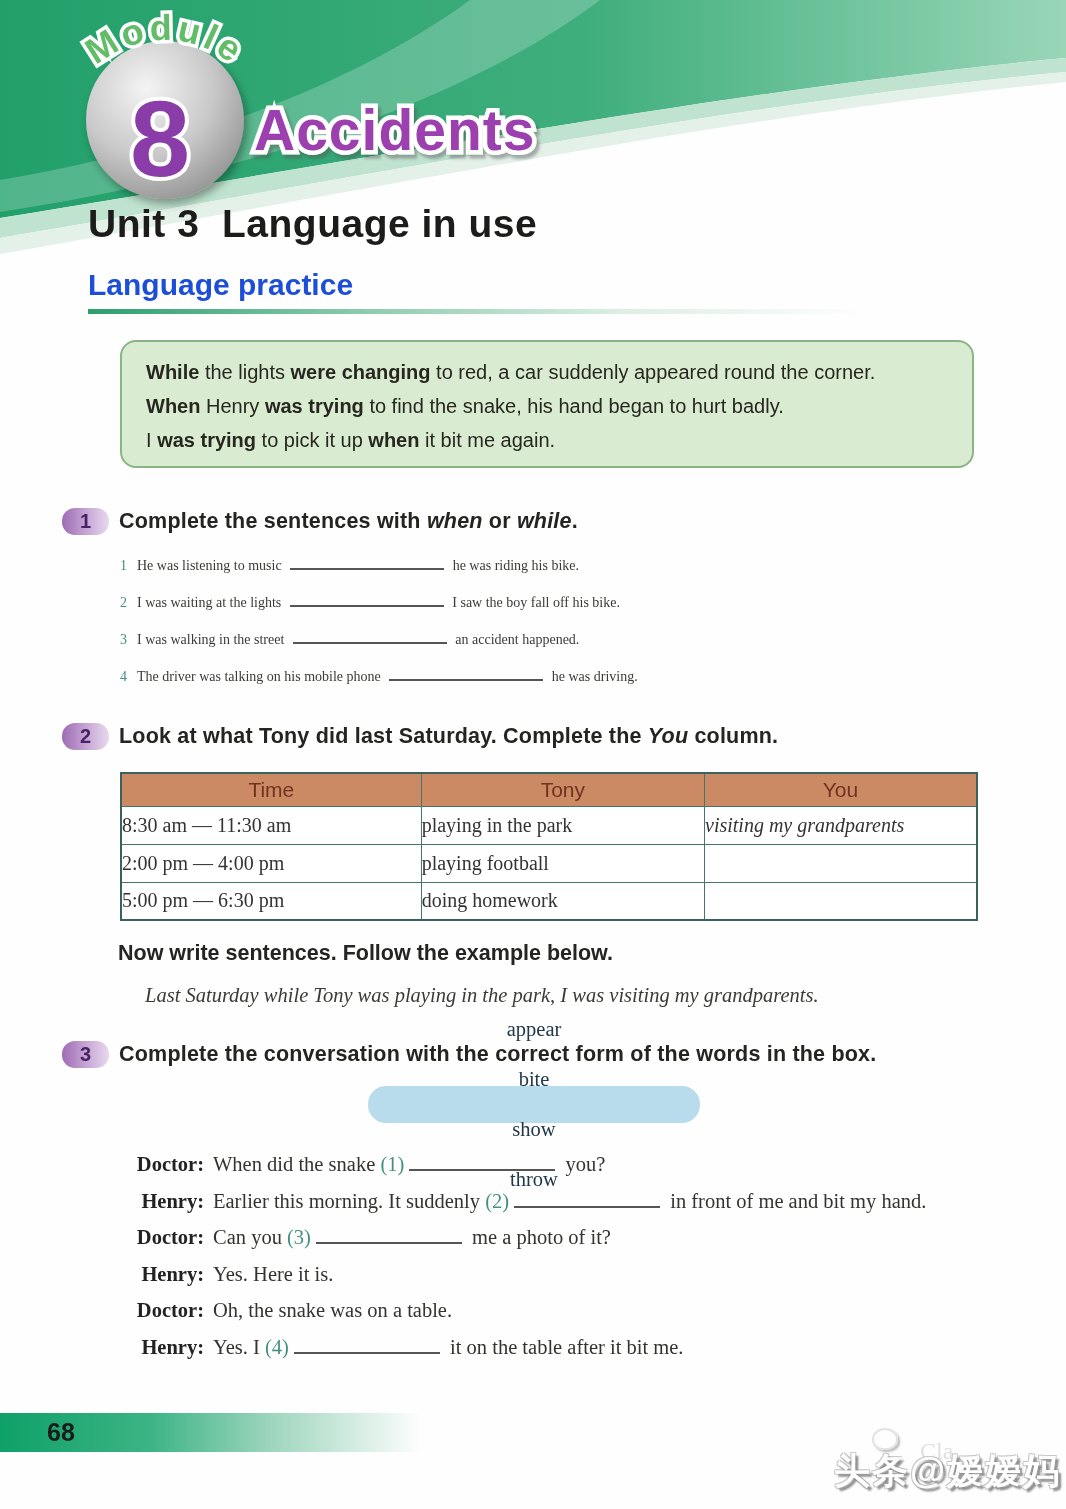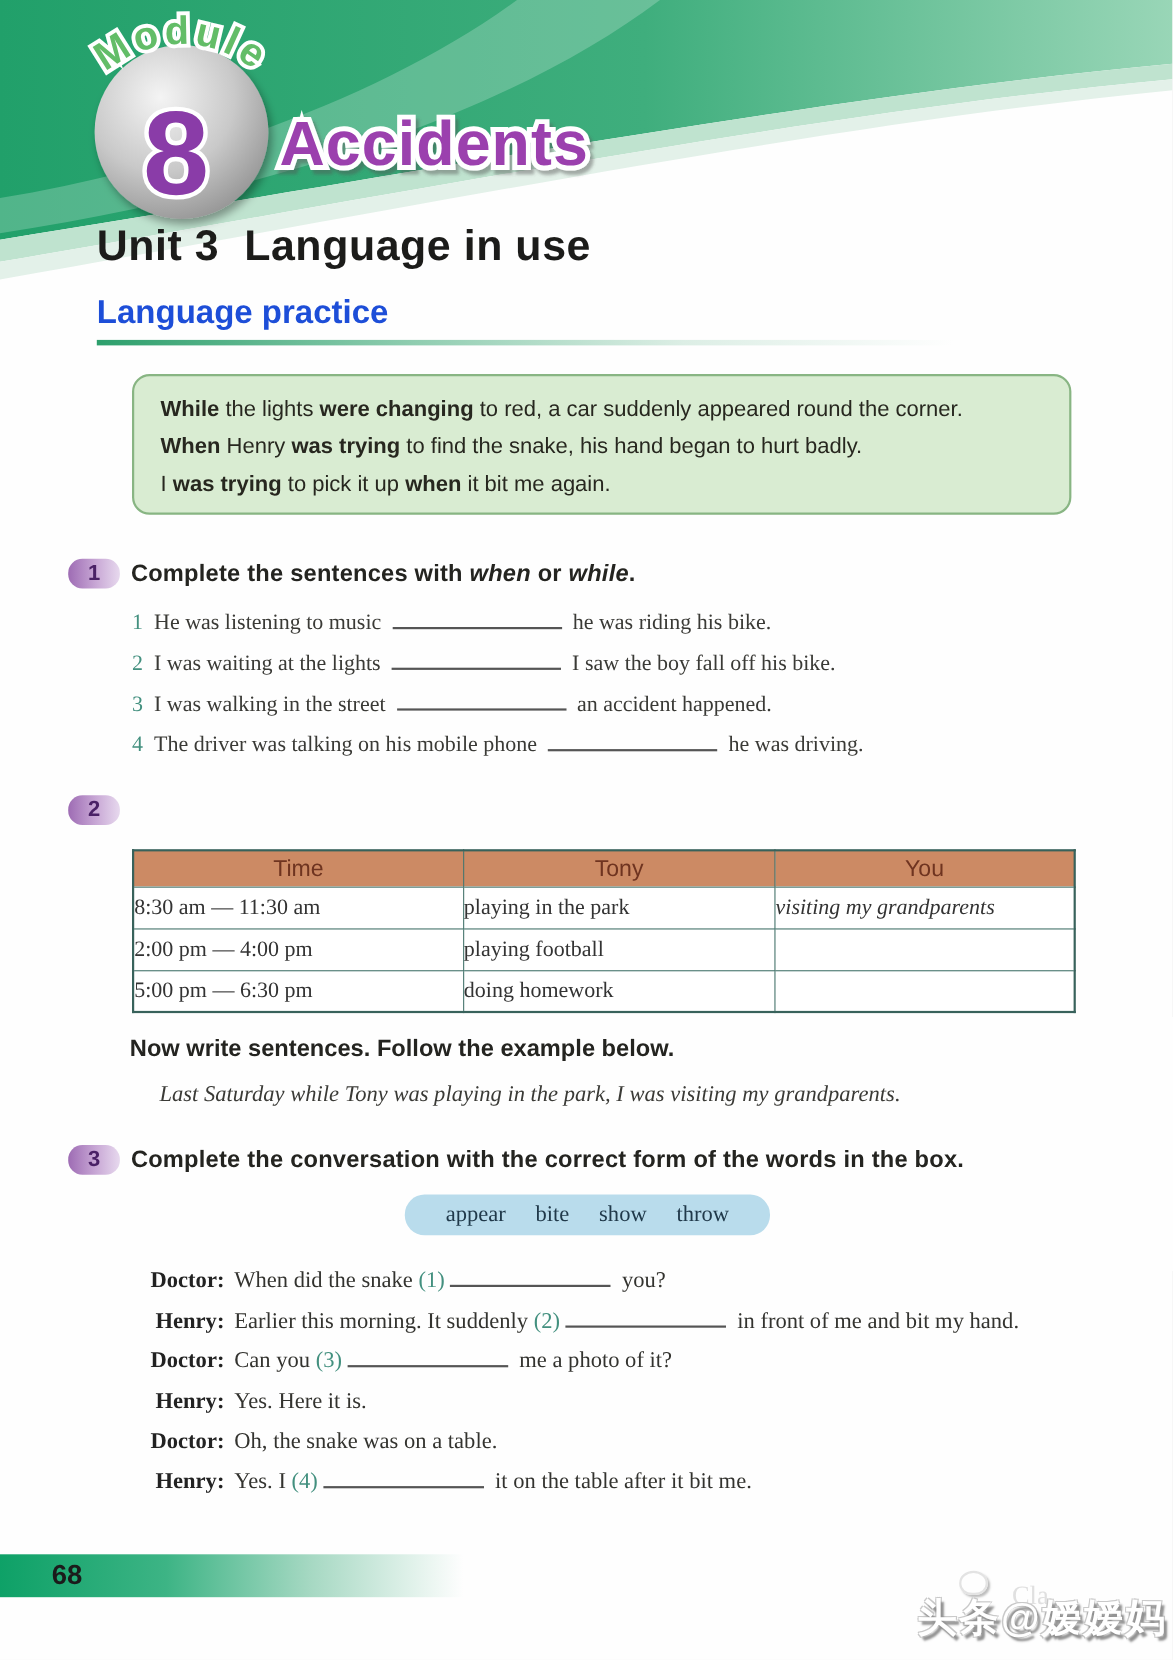--- a/index.html
+++ b/index.html
@@ -24,21 +24,21 @@
 
   
   .ex-head { position:absolute; left:62px; display:flex; align-items:flex-start; }
   .ex-badge { width:47px; height:27px; border-radius:13px; margin-right:10px; flex:0 0 auto;
       background:linear-gradient(90deg,#9e6cb4 0%,#c9a9d6 55%,#e7d9ee 100%);
       color:#4a2166; font-weight:bold; font-size:20px; text-align:center; line-height:27px; }
   .ex-title { font-size:21.5px; font-weight:bold; color:#242420; line-height:27px; letter-spacing:0.2px; }
 
   
   .ex1-items { position:absolute; left:120px; top:551px; width:870px; font-family:"Liberation Serif","DejaVu Serif",serif; }
-  .item { font-size:20px; color:#3a3a36; height:37px; line-height:30px; }
+  .item { font-size:14px; color:#3a3a36; height:37px; line-height:30px; }
   .item-num { color:#43907f; margin-right:10px; }
 
   .blank { display:inline-block; width:148px; height:0.95em; border-bottom:2px solid #555; margin:0 5px; vertical-align:baseline; }
   .ex1-items .blank { width:154px; }
   .bd { font-weight:bold; }
   .it { font-style:italic; }
   .num { color:#43907f; }
 
   
   .tony-table { position:absolute; left:120px; top:772px; width:858px; border-collapse:collapse;
@@ -50,21 +50,21 @@
   .col-time { width:301px; } .col-tony { width:284px; } .col-you { width:273px; }
   td.you-italic { font-style:italic; }
 
   .now-write { position:absolute; left:118px; top:941px; font-size:21.5px; font-weight:bold; color:#242420; }
   .example-sentence { position:absolute; left:145px; top:984px; font-size:20.5px; font-style:italic;
       color:#3a3a36; font-family:"Liberation Serif","DejaVu Serif",serif; }
 
   
   .word-box { position:absolute; left:368px; top:1086px; width:332px; height:37px; background:#b9dcec;
       border-radius:18px; display:flex; align-items:center; justify-content:center; gap:27px;
-      font-family:"Liberation Serif","DejaVu Serif",serif; font-size:20.5px; color:#20394a; }
+      font-family:"Liberation Serif","DejaVu Serif",serif; font-size:20.5px; color:#20394a;flex-direction:column; }
 
   
   .conversation { position:absolute; left:116px; top:1146px; width:845px;
       font-family:"Liberation Serif","DejaVu Serif",serif; font-size:20.5px; color:#33332f; }
   .conv-row { display:flex; line-height:36.5px;align-items:flex-end; }
   .conv-speaker { flex:0 0 88px; text-align:right; font-weight:bold; color:#222; margin-right:9px; }
   .conv-text { flex:1; }
   .conv-text .blank { width:146px; }
 
   
@@ -144,20 +144,21 @@
   </div>
   <div class="ex1-items" id="ex1-items">
       <div class="item"><span class="item-num">1</span><span>He was listening to music </span><span class="blank"></span><span> he was riding his bike.</span></div>
       <div class="item"><span class="item-num">2</span><span>I was waiting at the lights </span><span class="blank"></span><span> I saw the boy fall off his bike.</span></div>
       <div class="item"><span class="item-num">3</span><span>I was walking in the street </span><span class="blank"></span><span> an accident happened.</span></div>
       <div class="item"><span class="item-num">4</span><span>The driver was talking on his mobile phone </span><span class="blank"></span><span> he was driving.</span></div>
     </div>
 
   <div class="ex-head" style="top:723px; width:930px;">
     <div class="ex-badge">2</div>
+    <div class="ex-title"><span>Look at what Tony did last Saturday. Complete the </span><span class="it">You</span><span> column.</span></div>
   </div>
   <table class="tony-table" id="tony-table">
       <thead>
         <tr>
           <th class="col-time">Time</th>
           <th class="col-tony">Tony</th>
           <th class="col-you">You</th>
         </tr>
       </thead>
       <tbody>

